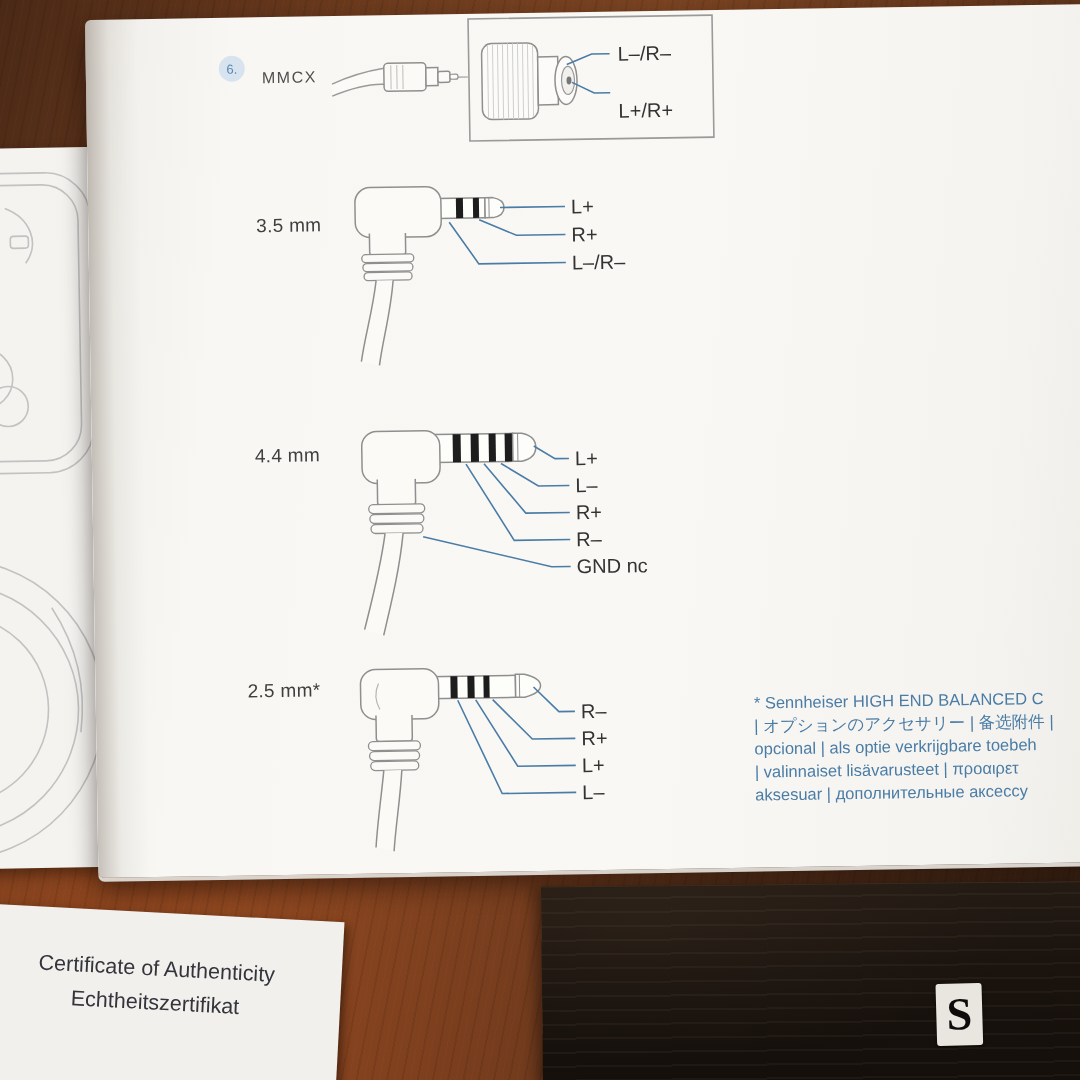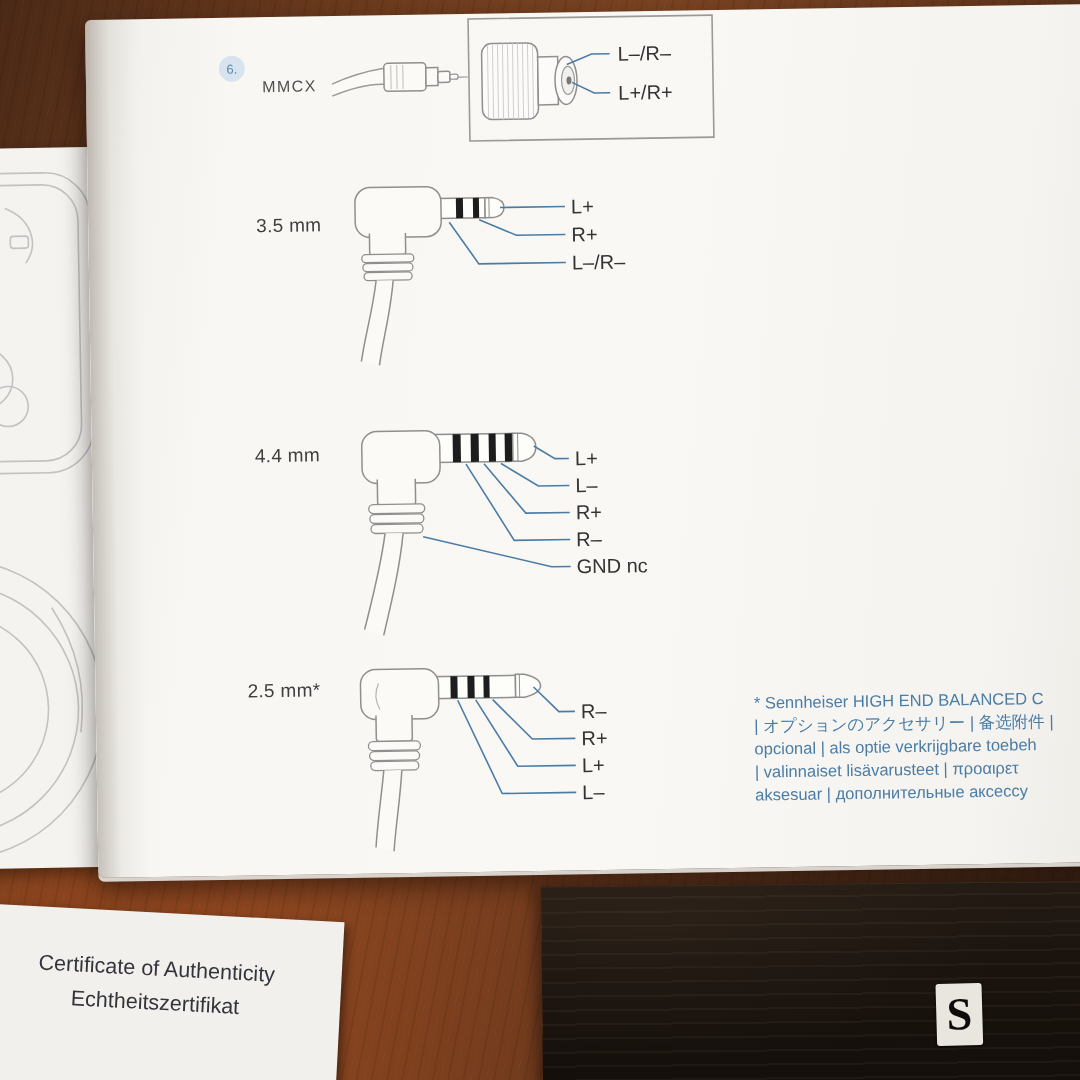--- a/index.html
+++ b/index.html
@@ -17,21 +17,21 @@
     background:linear-gradient(270deg, rgba(90,75,60,.30), rgba(150,140,125,.08) 55%, rgba(0,0,0,0));}
   
   .main-page{position:absolute;left:85px;top:20px;width:1010px;height:858px;border-radius:6px;
     transform:rotate(-0.9deg);transform-origin:0 0;overflow:hidden;
     background:linear-gradient(96deg,#e7e4df 0%,#f2f1ed 5%,#f8f7f4 14%,#f9f8f5 55%,#f4f3ef 88%,#eeece7 100%);
     box-shadow:0 4px 0 #d8d4cd, 0 12px 26px rgba(20,10,5,.55);}
   .gutter{position:absolute;left:0;top:0;bottom:0;width:52px;
     background:linear-gradient(90deg, rgba(90,75,60,.30), rgba(150,140,125,.10) 45%, rgba(0,0,0,0));}
   .badge{position:absolute;left:133px;top:38px;width:26px;height:26px;border-radius:50%;
     background:#d7e4ef;color:#5b87ac;font-size:13px;display:flex;align-items:center;justify-content:center;}
-  .mmcx-label{position:absolute;left:176px;top:61px;font-size:16px;letter-spacing:1.5px;color:#4f4f4f;}
+  .mmcx-label{position:absolute;left:176px;top:52px;font-size:16px;letter-spacing:1.5px;color:#4f4f4f;}
   .section-label{position:absolute;font-size:19px;color:#3f3f3f;letter-spacing:.3px;}
   .pin-label{position:absolute;font-size:20px;color:#333;white-space:nowrap;}
   .art{position:absolute;left:0;top:0;}
   .footnote{position:absolute;left:658px;top:682px;width:340px;overflow:hidden;}
   .footnote-line{white-space:nowrap;font-size:16.5px;line-height:23px;color:#4a7ca6;}
   
   .certificate{position:absolute;left:-25px;top:903px;width:370px;height:210px;background:#f2f0ec;
     transform:rotate(3deg);transform-origin:0 0;box-shadow:3px 4px 10px rgba(15,8,4,.55);
     text-align:center;color:#34343c;}
   .cert-line1{margin-top:44px;font-size:21.5px;}
@@ -191,21 +191,21 @@
         <polyline points="438,674 463,699 479,699"></polyline>
         <polyline points="397,686 436,726 479,726"></polyline>
         <polyline points="380,686 421,753 479,753"></polyline>
         <polyline points="362,686 405,780 479,780"></polyline>
       </g>
     </svg>
 
     <div class="badge">6.</div>
     <div class="mmcx-label">MMCX</div>
     <div class="pin-label" style="left:532px;top:31px">L–/R–</div>
-    <div class="pin-label" style="left:532px;top:70px">L+/R+</div>
+    <div class="pin-label" style="left:532px;top:88px">L+/R+</div>
 
     <div class="section-label" style="left:168px;top:198px">3.5 mm</div>
     <div class="pin-label" style="left:483px;top:183px">L+</div>
     <div class="pin-label" style="left:483px;top:211px">R+</div>
     <div class="pin-label" style="left:483px;top:239px">L–/R–</div>
 
     <div class="section-label" style="left:163px;top:428px">4.4 mm</div>
     <div class="pin-label" style="left:483px;top:435px">L+</div>
     <div class="pin-label" style="left:483px;top:462px">L–</div>
     <div class="pin-label" style="left:483px;top:489px">R+</div>

